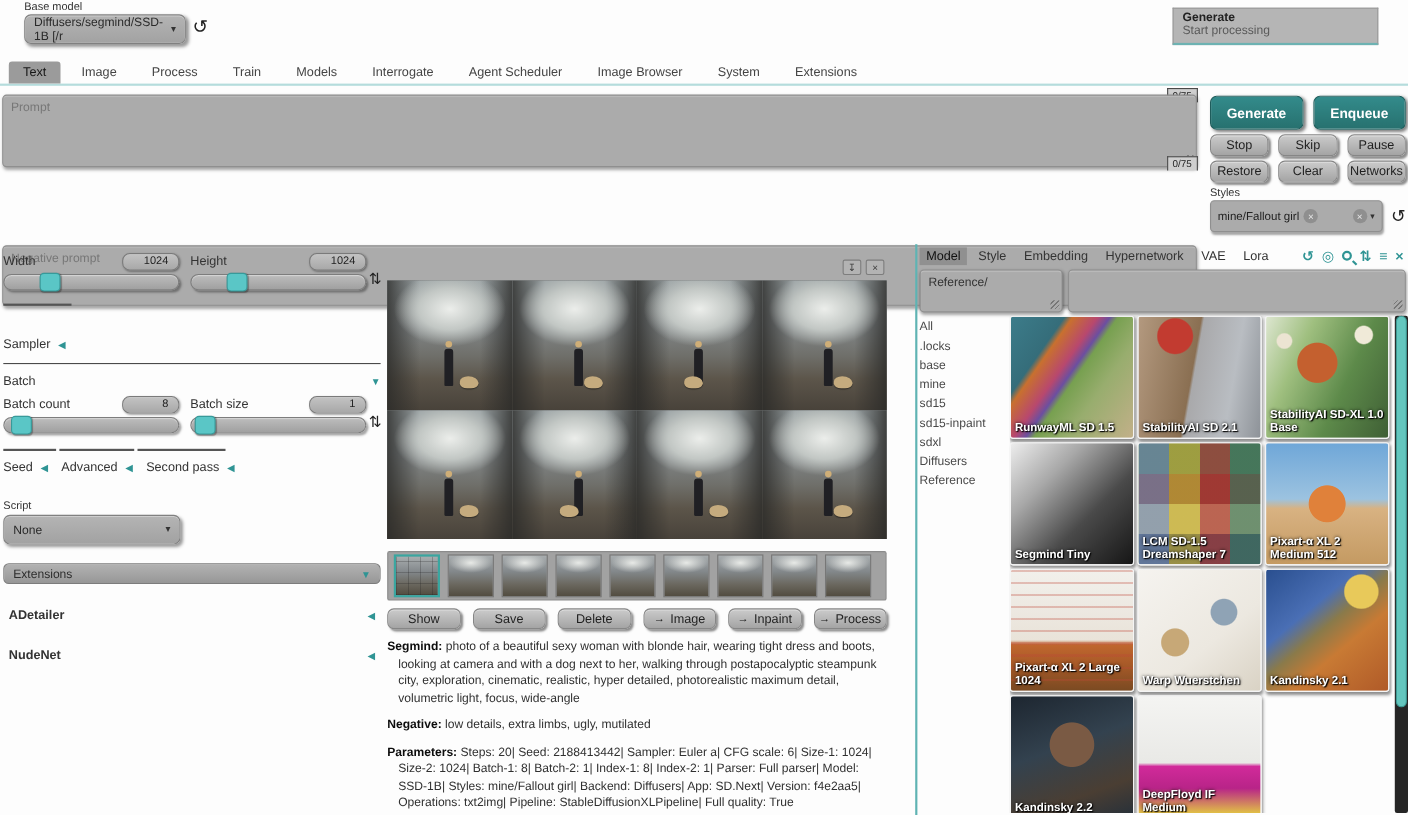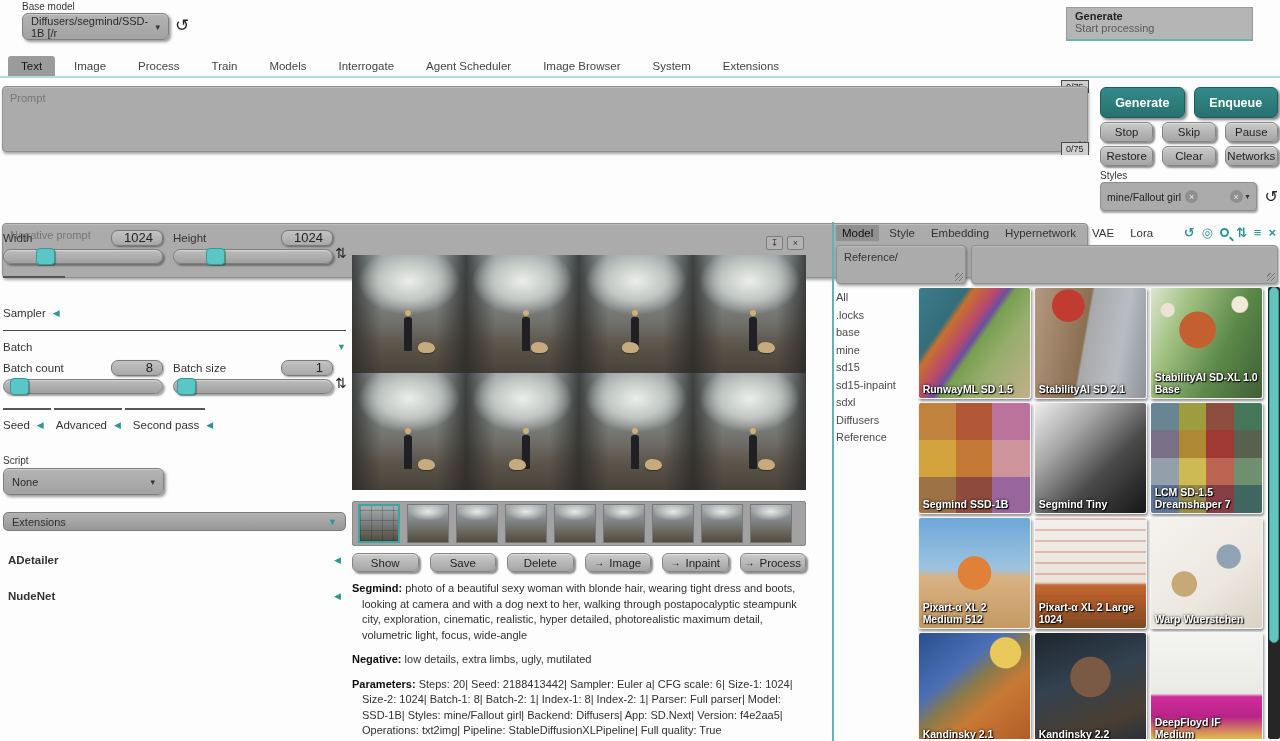--- a/index.html
+++ b/index.html
@@ -27,21 +27,21 @@
   .rsz { position:absolute; right:2px; bottom:2px; width:8px; height:8px;
     background:repeating-linear-gradient(135deg,transparent 0 2px,#777 2px 3px); }
   .counter { position:absolute; font-size:9px; color:#222; background:#cfcfcf;
     border:1px solid #4a4a4a; border-bottom:none; padding:0 4px; height:13px; line-height:12px; }
   .slider { position:relative; height:15px; background:linear-gradient(180deg,#bdbdbd,#a0a0a0);
     border:1px solid #7d7d7d; border-radius:8px;
     box-shadow:2px 2px 2px rgba(0,0,0,.35), inset 0 1px 1px rgba(255,255,255,.4); cursor:pointer; }
   .slider .handle { position:absolute; top:-2px; width:19px; height:17px; background:#5ac6c6;
     border:1px solid #379a9a; border-radius:4px; box-shadow:1px 1px 1px rgba(0,0,0,.3); }
   .valbox { width:52px; height:16px; background:linear-gradient(180deg,#c3c3c3,#a8a8a8);
-    border:1px solid #7a7a7a; border-radius:7px; font-size:13px; color:#222;
+    border:1px solid #7a7a7a; border-radius:7px; font-size:10px; color:#222;
     display:flex; align-items:center; justify-content:flex-end; padding-right:9px;
     box-shadow:1px 1px 2px rgba(0,0,0,.4); }
   .tri { color:#2f9494; font-size:9px; }
   .ctl-label { font-size:11.5px; color:#333; }
 
   
   .bm-label { left:22px; top:1px; font-size:10px; color:#333; }
   .bm-select { left:22px; top:13px; width:147px; height:27px; }
   .top-refresh { left:175px; top:15px; font-size:17px; color:#222; cursor:pointer; }
   .hintbox { left:1066px; top:7px; width:187px; height:34px; background:#b5b5b5;
@@ -473,23 +473,20 @@
     <div class="cards">
       <div class="card c-runway">
           <div class="card-label">RunwayML SD 1.5</div>
         </div>
       <div class="card c-sd21">
           <div class="card-label">StabilityAI SD 2.1</div>
         </div>
       <div class="card c-sdxl">
           <div class="card-label">StabilityAI SD-XL 1.0 Base</div>
         </div>
-      <div class="card c-ssd">
-          <div class="card-label">Segmind SSD-1B</div>
-        </div>
       <div class="card c-tiny">
           <div class="card-label">Segmind Tiny</div>
         </div>
       <div class="card c-lcm">
           <div class="card-label">LCM SD-1.5 Dreamshaper 7</div>
         </div>
       <div class="card c-pixm">
           <div class="card-label">Pixart-α XL 2 Medium 512</div>
         </div>
       <div class="card c-pixl">

